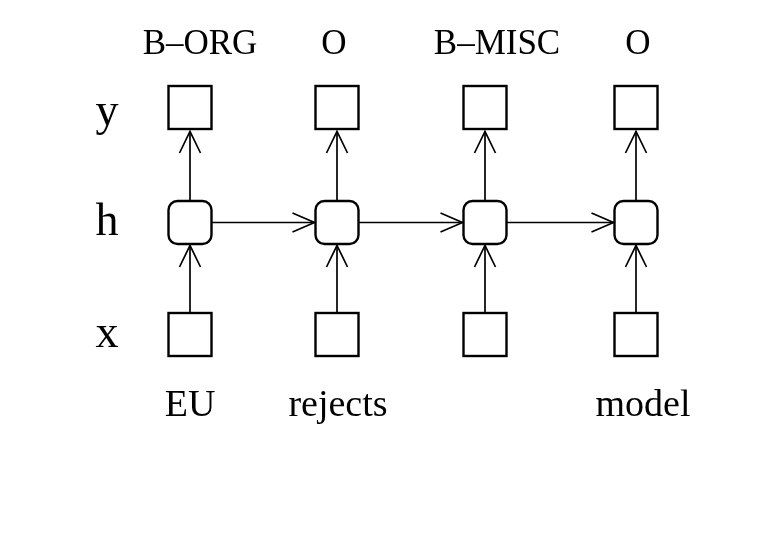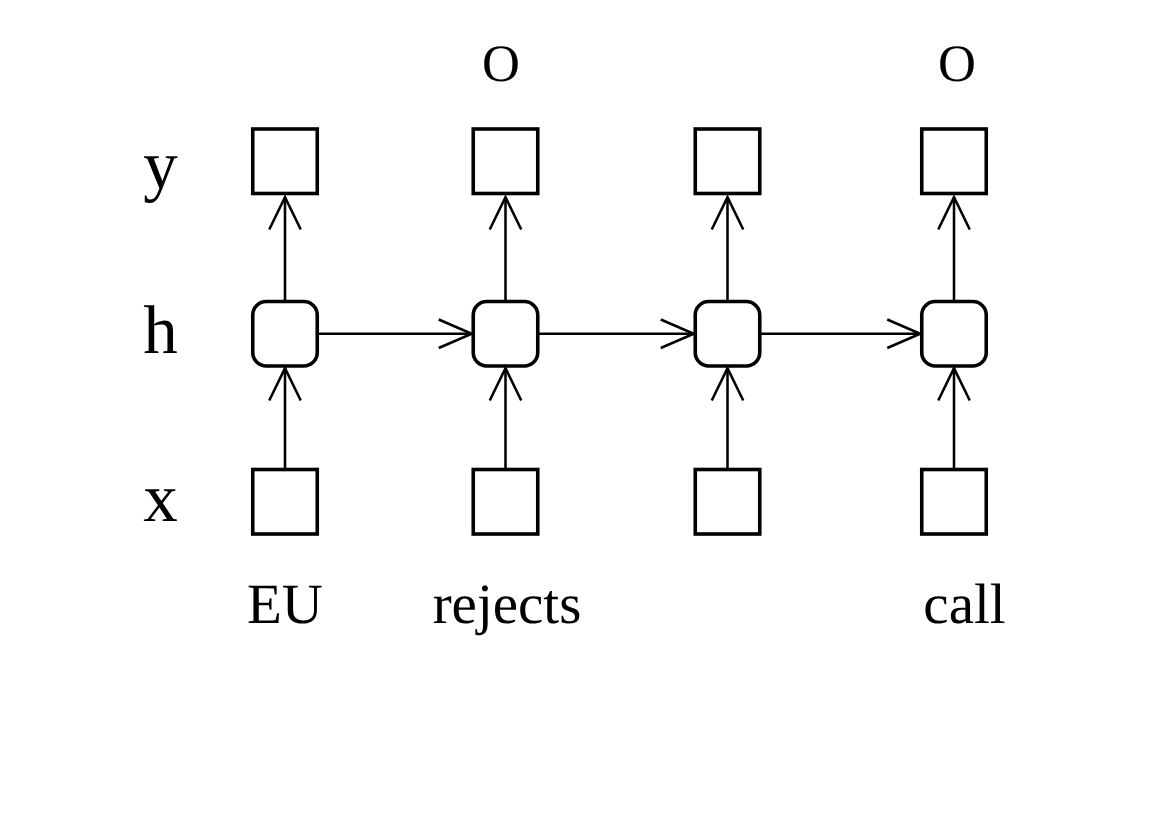--- a/index.html
+++ b/index.html
@@ -134,25 +134,27 @@
     <g>
       <line x1="358.5" y1="222.5" x2="462.5" y2="222.5"></line>
       <polyline points="440.5,213 462.5,222.5 440.5,232"></polyline>
     </g>
     <g>
       <line x1="506.5" y1="222.5" x2="613.5" y2="222.5"></line>
       <polyline points="591.5,213 613.5,222.5 591.5,232"></polyline>
     </g>
   </svg>
 
+  <div class="lbl tag-lbl" style="left:120px;">B–ORG</div>
   <div class="lbl tag-lbl" style="left:254px;">O</div>
+  <div class="lbl tag-lbl" style="left:417px;">B–MISC</div>
   <div class="lbl tag-lbl" style="left:558px;">O</div>
 
   <div class="lbl row-lbl" style="top:86px;">y</div>
   <div class="lbl row-lbl" style="top:196px;">h</div>
   <div class="lbl row-lbl" style="top:308px;">x</div>
 
   <div class="lbl word-lbl" style="left:105px;font-family:Liberation Serif, serif;">EU</div>
   <div class="lbl word-lbl" style="left:253px;">rejects</div>
-  <div class="lbl word-lbl" style="left:558px;">call</div>
+  <div class="lbl word-lbl" style="left:558px;">model</div>
 
 
 </div>
 
 </body></html>

